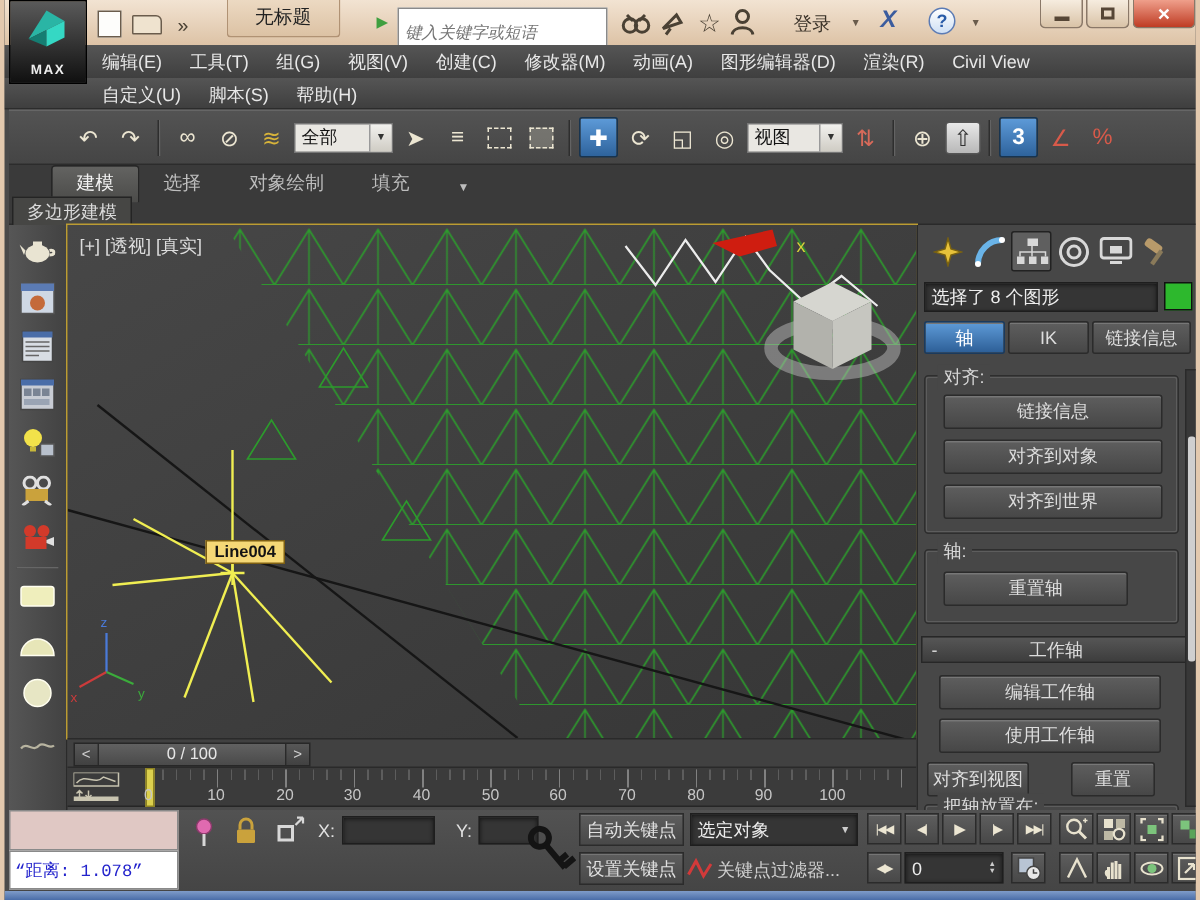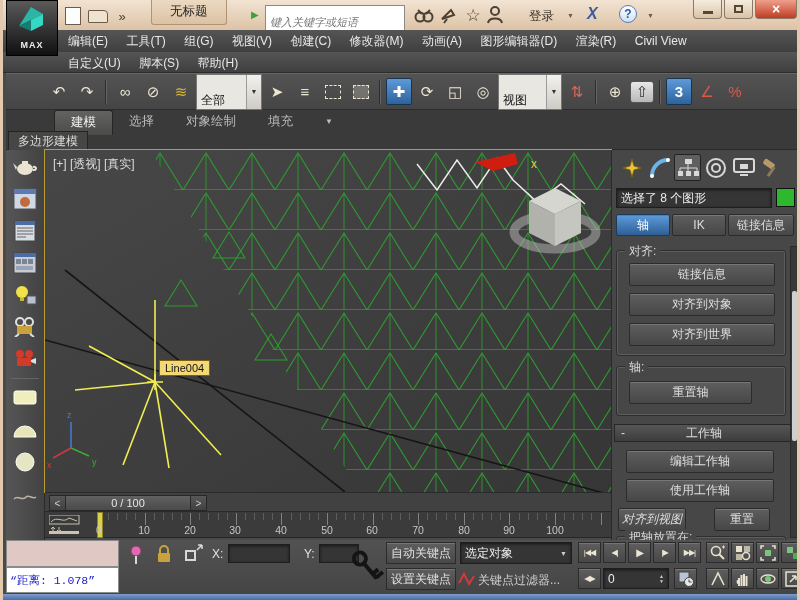--- a/index.html
+++ b/index.html
@@ -22,29 +22,29 @@
   .wbtn.close{background:linear-gradient(#ef9f8b,#bf3c24);color:#fff;font-weight:bold;}
   
   .menubar{left:0;width:800px;background:linear-gradient(#555,#3f3f3f);}
   .mitem{display:inline-block;color:#e8e8e8;font-size:12px;padding:3px 7px;text-align:right;}
   
   .toolbar{left:3px;top:73px;width:794px;height:37px;background:linear-gradient(#535353,#454545);
            border-top:1px solid #666;border-bottom:1px solid #2c2c2c;display:flex;align-items:center;padding-left:40px;gap:2px;}
   .ticon{width:26px;height:27px;display:flex;align-items:center;justify-content:center;color:#ece6d2;font-size:15px;flex:none;}
   .ticon.active{background:linear-gradient(#5d9ad8,#2e639c);border:1px solid #18344f;border-radius:2px;color:#fff;}
   .tsep{width:2px;height:24px;background:#2e2e2e;border-right:1px solid #636363;margin:0 3px;flex:none;}
-  .combo{height:36px;background:#e9e7e2;border:1px solid #767676;color:#111;font-size:12px;
-         display:flex;align-items:flex-end;flex:none;}
+  .combo{height:20px;background:#e9e7e2;border:1px solid #767676;color:#111;font-size:12px;
+         display:flex;align-items:flex-start;flex:none;}
   .combo .ctext{padding:0 4px;flex:1;}
   .combo .carrow{width:15px;height:100%;background:linear-gradient(#f2f1ee,#cfccc4);border-left:1px solid #9a9a9a;
                  display:flex;align-items:center;justify-content:center;font-size:7px;color:#333;}
   .dashbox{width:16px;height:14px;border:1px dashed #ece6d2;flex:none;}
   
   .ribbon{left:3px;top:110px;width:794px;height:40px;background:#3a3a3a;border-bottom:1px solid #2a2a2a;}
-  .rtabs{position:absolute;left:48px;top:0;display:flex;}
+  .rtabs{position:absolute;left:28px;top:0;display:flex;align-items:center;}
   .rtab{color:#bdbdbd;font-size:12.5px;padding:3px 16px 4px;}
   .rtab.active{background:linear-gradient(#636361,#4b4b49);color:#f2f2f2;border:1px solid #262626;border-bottom:none;border-radius:3px 3px 0 0;}
   .paneltab{position:absolute;left:2px;top:21px;background:#464644;border:1px solid #242424;color:#dadada;font-size:12px;padding:1px 9px 2px;}
   
   .leftbar{left:3px;top:150px;width:39px;height:390px;background:linear-gradient(90deg,#565656,#424242);border-right:1px solid #2a2a2a;}
   .licon{width:34px;height:30px;margin:2px auto 0;display:flex;align-items:center;justify-content:center;}
   .lsep{width:28px;height:1px;background:#2c2c2c;border-bottom:1px solid #666;margin:4px auto;}
   
   .viewport{left:42px;top:150px;width:566px;height:342px;outline:1px solid #bb9c33;}
   .vplabel{color:#dcdcdc;font-size:12px;}
@@ -328,21 +328,21 @@
     <g stroke-width="1.5" font-size="9">
       <path d="M26,298 L26,272" stroke="#4a7ad8"></path>
       <path d="M26,298 L8,308" stroke="#cc3b3b"></path>
       <path d="M26,298 L44,306" stroke="#3bab3b"></path>
       <text x="22" y="268" fill="#4a7ad8">z</text>
       <text x="2" y="318" fill="#cc3b3b">x</text>
       <text x="47" y="315" fill="#3bab3b">y</text>
     </g>
   </svg>
   <div class="abs vplabel" style="left:50px;top:156px;">[+] [透视] [真实]</div>
-  <div class="abs tooltip" style="left:156px;top:360px;">Line004</div>
+  <div class="abs tooltip" style="left:134px;top:360px;font-weight:bold;">Line004</div>
 
   <div class="abs timeslider">
     <div class="tshandle">
       <span class="tsbtn" style="border-right:1px solid #2a2a2a;">&lt;</span>
       <span style="flex:1;text-align:center;">0 / 100</span>
       <span class="tsbtn" style="border-left:1px solid #2a2a2a;">&gt;</span>
     </div>
   </div>
 
   <div class="abs trackbar">
@@ -424,21 +424,21 @@
       <span class="glabel">轴:</span>
       <div class="btn abs" style="left:12px;top:14px;width:123px;height:23px;">重置轴</div>
     </div>
 
     <div class="rollhead abs" style="left:2px;top:274px;width:180px;height:18px;">
       <span style="position:absolute;left:6px;">-</span>
       <span>工作轴</span>
     </div>
     <div class="btn abs" style="left:14px;top:300px;width:148px;height:23px;">编辑工作轴</div>
     <div class="btn abs" style="left:14px;top:329px;width:148px;height:23px;">使用工作轴</div>
-    <div class="btn abs" style="left:6px;top:358px;width:68px;height:23px;font-style:italic;">对齐到视图</div>
+    <div class="btn abs" style="left:6px;top:358px;width:68px;height:23px;">对齐到视图</div>
     <div class="btn abs" style="left:102px;top:358px;width:56px;height:23px;">重置</div>
     <div class="group abs" style="left:4px;top:386px;width:170px;height:12px;overflow:visible;">
       <span class="glabel">把轴放置在:</span>
     </div>
     <div class="scrollbar">
       <div class="thumb" style="top:44px;height:150px;"></div>
     </div>
   </div>
 
   <div class="abs statusbar">

